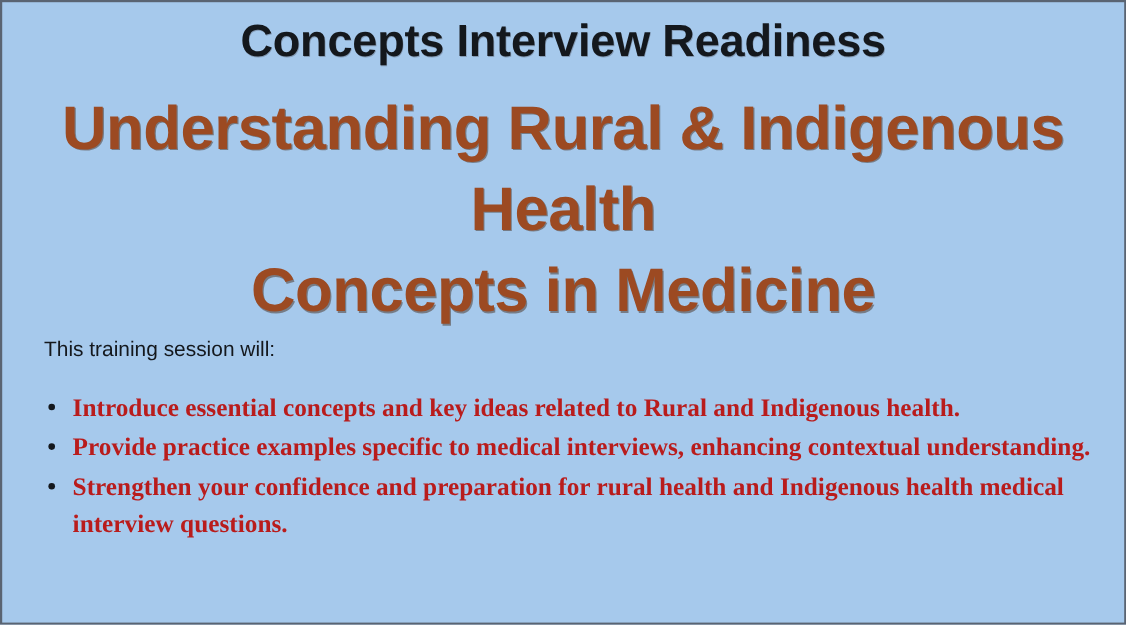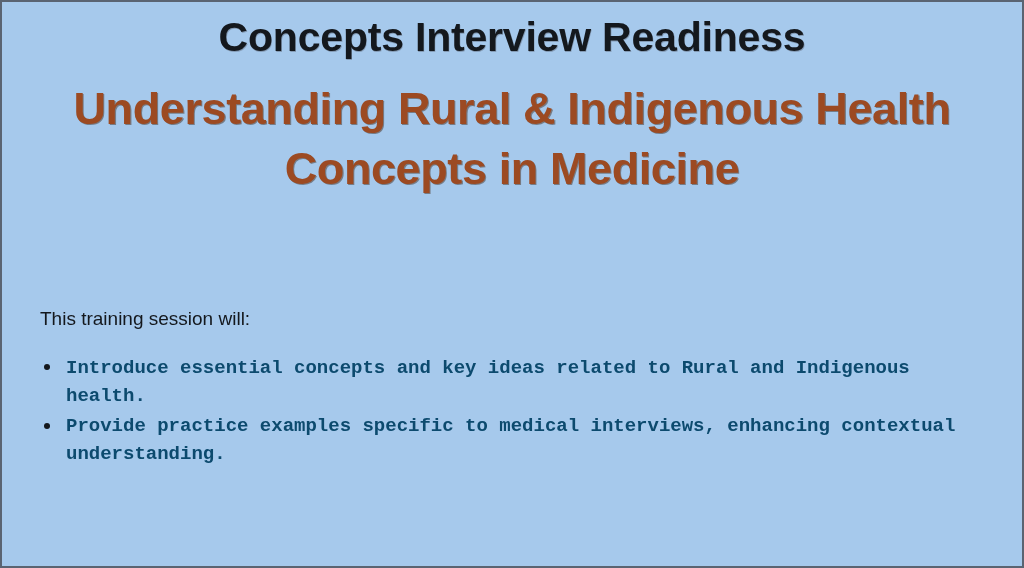--- a/index.html
+++ b/index.html
@@ -43,21 +43,21 @@
   .subtitle-block {
     width: 100%;
     text-align: center;
     margin-top: 18px;
     padding: 0 14px;
     box-sizing: border-box;
   }
   .subtitle {
     display: block;
     font-family: "Liberation Sans", sans-serif;
-    font-size: 45px;
+    font-size: 56px;
     font-weight: bold;
     color: #9c4a22;
     line-height: 1.32;
     letter-spacing: -0.4px;
     margin: 0;
     text-shadow: 1.1px 1.1px 0 rgba(60,30,10,0.45);
   }
 
   
   .body-block {
@@ -74,24 +74,24 @@
     margin: 0 0 22px 0;
     line-height: 1.3;
   }
   ul.bullet-list {
     list-style: none;
     margin: 0;
     padding: 0;
   }
   ul.bullet-list li {
     position: relative;
-    font-family: Liberation Mono, monospace;
-    font-size: 19px;
+    font-family: Liberation Serif, serif;
+    font-size: 23px;
     font-weight: bold;
-    color: #0c4a6e;
+    color: #b91c1c;
     line-height: 1.48;
     padding-left: 26px;
     margin-bottom: 2px;
   }
   ul.bullet-list li .bullet-dot {
     position: absolute;
     left: 4px;
     top: 0.56em;
     width: 6px;
     height: 6px;
@@ -118,16 +118,20 @@
 
     <ul class="bullet-list">
       <li>
         <span class="bullet-dot"></span>
         <span>Introduce essential concepts and key ideas related to Rural and Indigenous health.</span>
       </li>
       <li>
         <span class="bullet-dot"></span>
         <span>Provide practice examples specific to medical interviews, enhancing contextual understanding.</span>
       </li>
+      <li>
+        <span class="bullet-dot"></span>
+        <span>Strengthen your confidence and preparation for rural health and Indigenous health medical interview questions.</span>
+      </li>
     </ul>
   </div>
 
 </div>
 
 </body></html>

